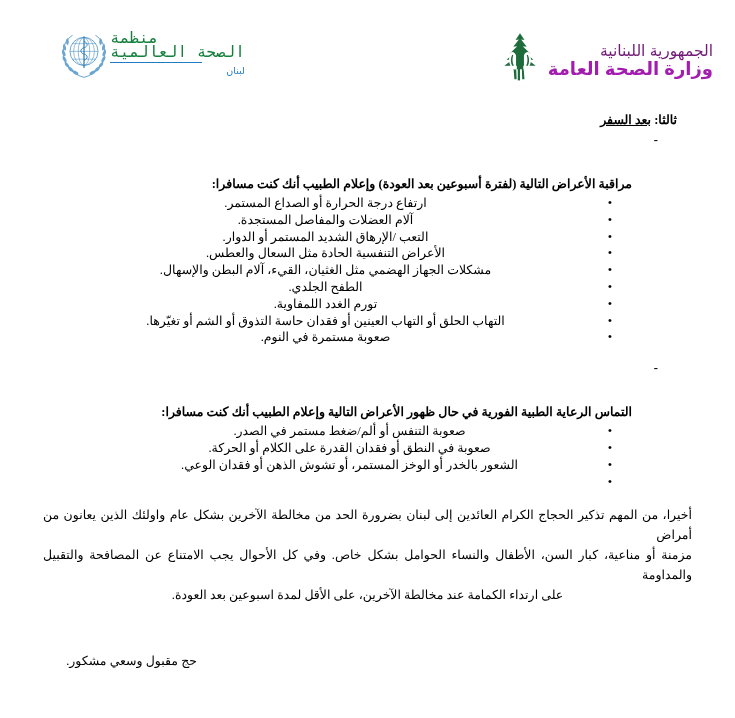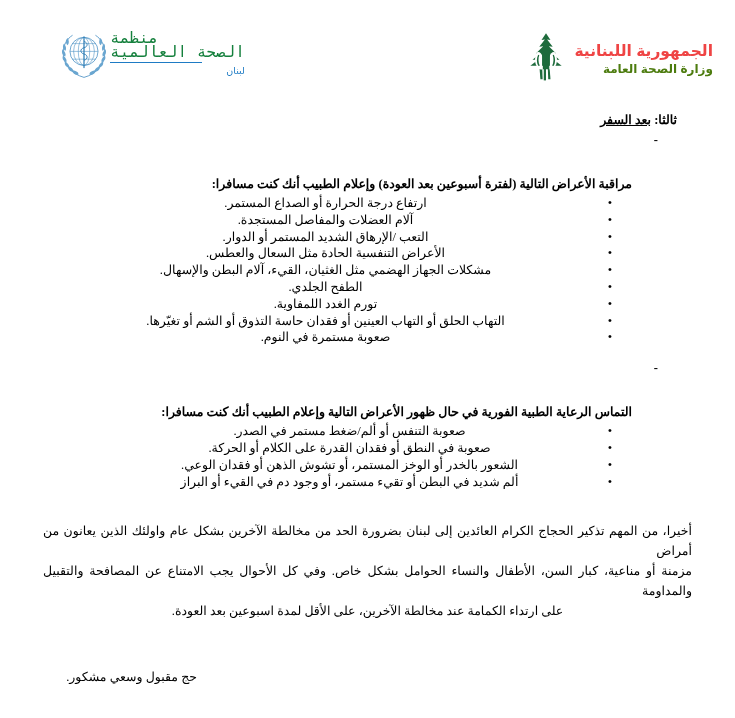--- a/index.html
+++ b/index.html
@@ -96,34 +96,34 @@
     order: 2;
   }
   .moph-wordmark {
     display: flex;
     flex-direction: column;
     align-items: flex-start;
     order: 1;
     padding-top: 4px;
   }
   .moph-line1 {
-    color: #ef4444;
+    color: #701a75;
     font-family: "Liberation Sans", "DejaVu Sans", sans-serif;
-    font-weight: bold;
+    font-weight: normal;
     font-size: 15.5px;
     line-height: 19px;
     letter-spacing: 0.4px;
     white-space: nowrap;
     direction: rtl;
   }
   .moph-line2 {
-    color: #4d7c0f;
+    color: #a21caf;
     font-family: "Liberation Sans", "DejaVu Sans", sans-serif;
     font-weight: bold;
-    font-size: 12px;
+    font-size: 18px;
     line-height: 19px;
     letter-spacing: 0.4px;
     white-space: nowrap;
     direction: rtl;
   }
 
   
   .content {
     position: absolute;
     top: 112px;
@@ -354,21 +354,21 @@
     <div class="main-item">
       <span class="dash">-</span>
       <span class="main-text">التماس الرعاية الطبية الفورية في حال ظهور الأعراض التالية وإعلام الطبيب أنك كنت مسافرا:</span>
     </div>
 
     <div class="bullets-wrap-2">
       <ul class="bullets">
         <li><span class="bullet-dot">•</span><span class="bullet-text">صعوبة التنفس أو ألم/ضغط مستمر في الصدر.</span></li>
         <li><span class="bullet-dot">•</span><span class="bullet-text">صعوبة في النطق أو فقدان القدرة على الكلام أو الحركة.</span></li>
         <li><span class="bullet-dot">•</span><span class="bullet-text">الشعور بالخدر أو الوخز المستمر، أو تشوش الذهن أو فقدان الوعي.</span></li>
-        <li><span class="bullet-dot">•</span><span class="bullet-text">ألم شديد في البطن أو تقيء مستمر، أو وجود دم في القيء أو البراز</span></li>
+        <li><span class="bullet-dot">•</span></li>
       </ul>
     </div>
 
     <div class="spacer-md"></div>
 
     <p class="closing">
       <span class="closing-line justified">أخيرا، من المهم تذكير الحجاج الكرام العائدين إلى لبنان بضرورة الحد من مخالطة الآخرين بشكل عام واولئك الذين يعانون من أمراض</span>
       <span class="closing-line justified">مزمنة أو مناعية، كبار السن، الأطفال والنساء الحوامل بشكل خاص. وفي كل الأحوال يجب الامتناع عن المصافحة والتقبيل والمداومة</span>
       <span class="closing-line">على ارتداء الكمامة عند مخالطة الآخرين، على الأقل لمدة اسبوعين بعد العودة.</span>
     </p>

